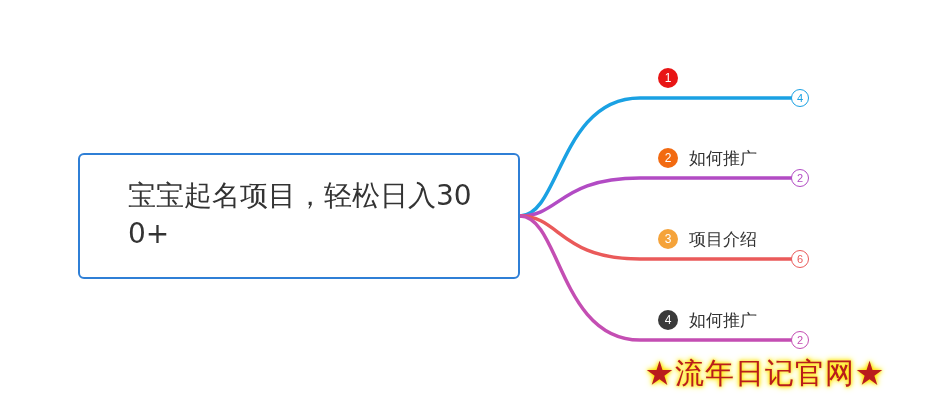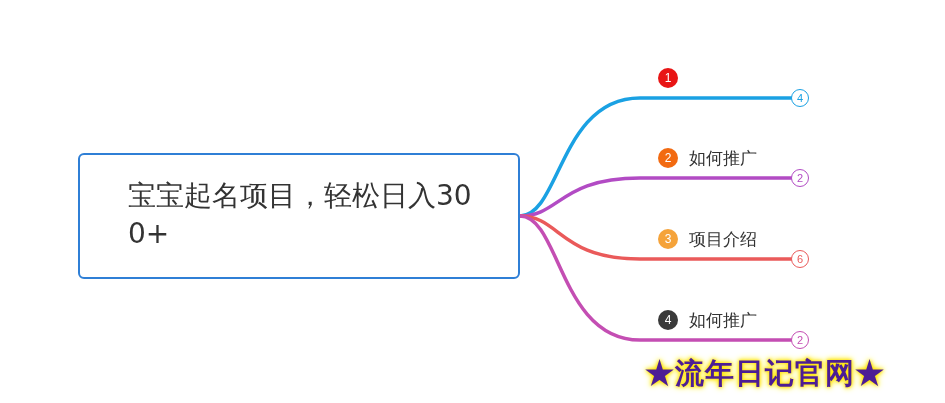--- a/index.html
+++ b/index.html
@@ -26,22 +26,22 @@
     }
     .branch-label { font-size: 17px; color: #333333; white-space: nowrap; }
     .count {
       position: absolute; width: 18px; height: 18px; border-radius: 50%; background: #fff;
       border: 1.5px solid; box-sizing: border-box; font-size: 11px;
       display: flex; align-items: center; justify-content: center;
       font-family: "Liberation Sans", sans-serif;
     }
     .watermark {
       position: absolute; left: 645px; top: 354px; height: 40px;
-      font-family: "DejaVu Serif", "Liberation Serif", serif; font-weight: bold;
-      font-size: 29px; letter-spacing: 1px; color: #4c1d95;
+      font-family: "DejaVu Serif", "Liberation Serif", serif; font-weight: normal;
+      font-size: 29px; letter-spacing: 1px; color: #b91c1c;
       text-shadow: 0 0 3px #ffe200, 0 0 5px #ffe200, 0 0 7px #fff200;
       white-space: nowrap;
     }
   </style>
 </head>
 <body>
 
 <div class="canvas">
   <svg width="945" height="403" style="position:absolute;left:0;top:0">
     <path d="M520,216 C560,216 560,98 640,98 L792,98" stroke="#1aa1e3" stroke-width="3.5" fill="none"></path>

